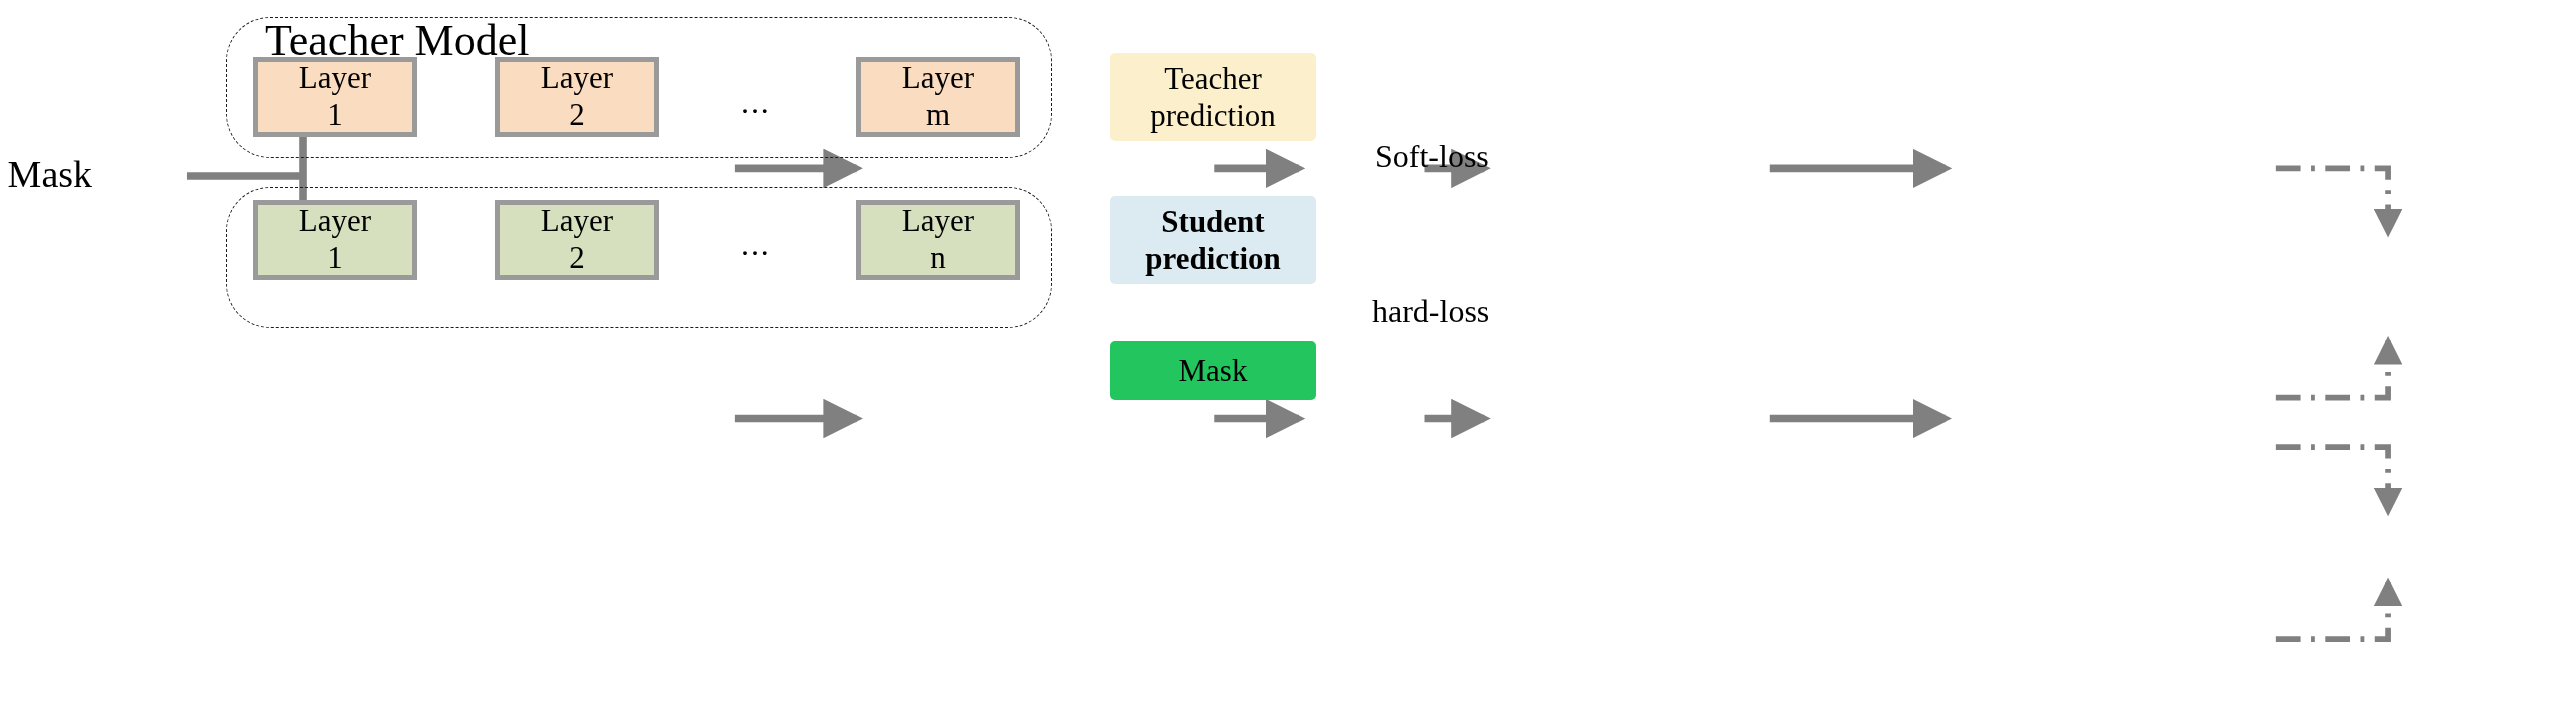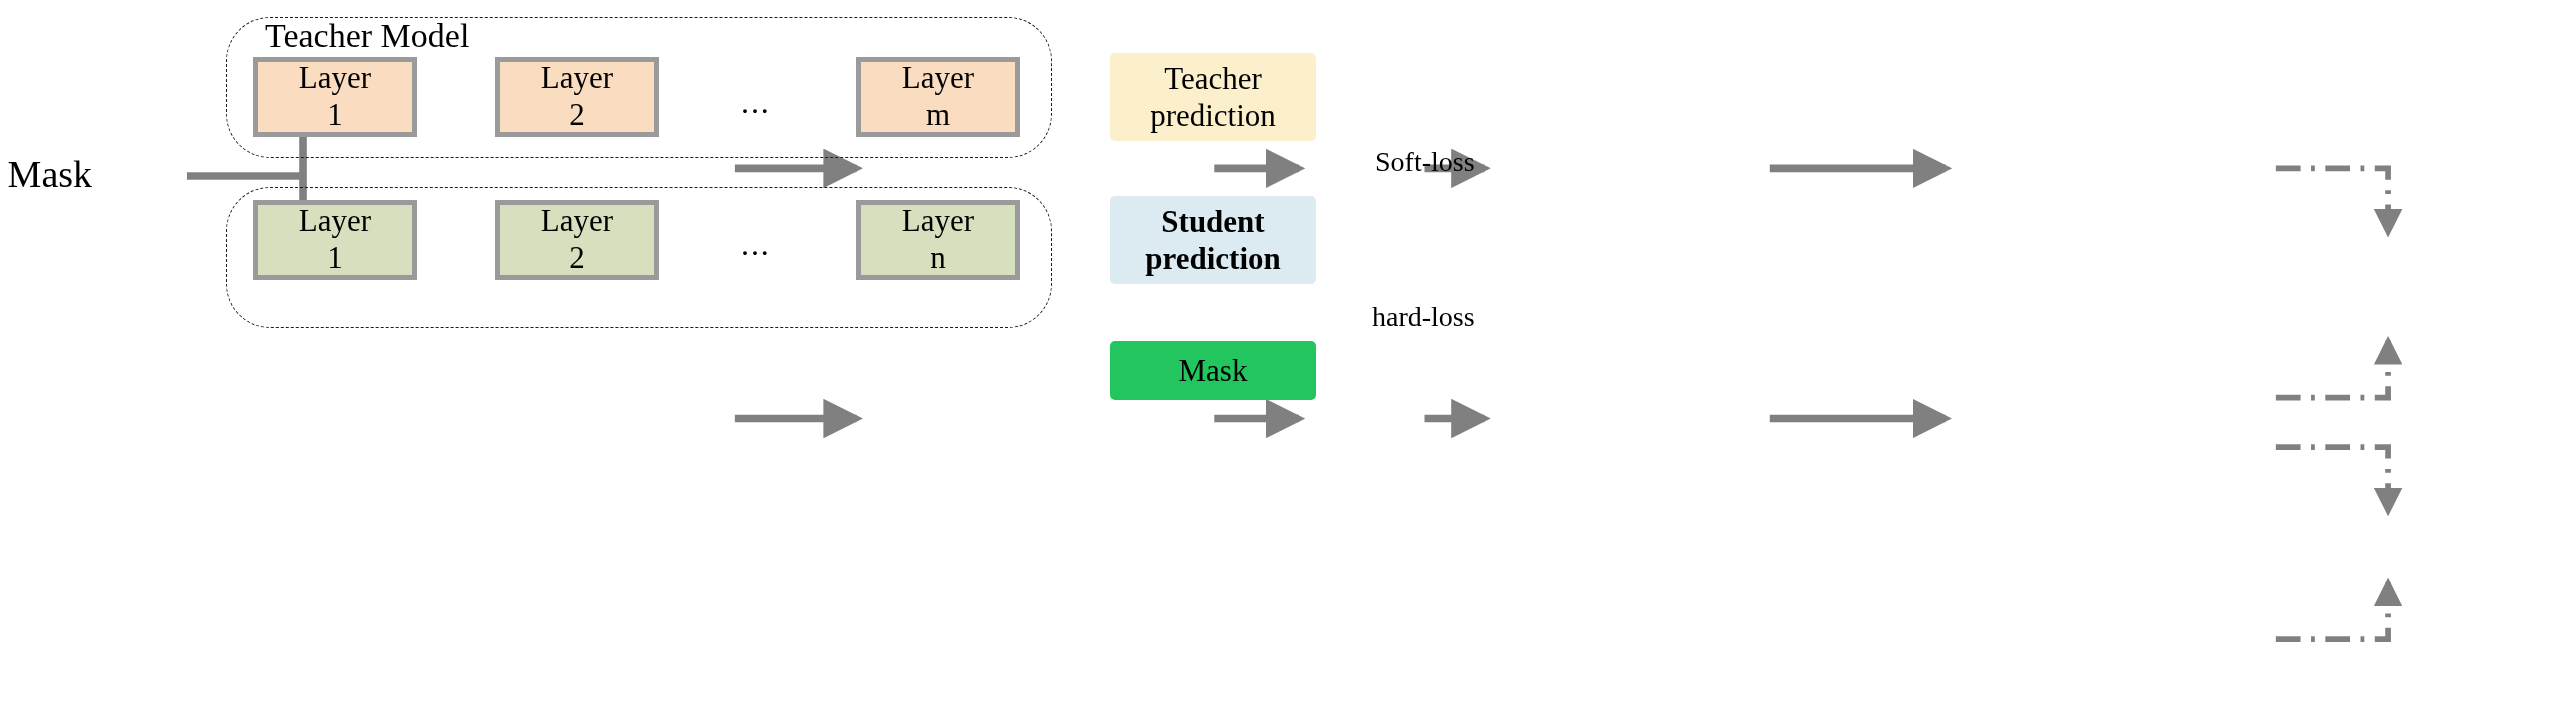--- a/index.html
+++ b/index.html
@@ -24,21 +24,21 @@
     border:1.9px dashed #1c1c1c;
     border-radius:44px;
     box-sizing:border-box;
     background:transparent;
   }
   #teacher-box{ left:226px; top:17px; width:826px; height:141px; }
   #student-box{ left:226px; top:187px; width:826px; height:141px; }
 
   .model-caption{
     position:absolute;
-    font-size:34px;
+    font-size:44px;
     color:#000000;
     white-space:nowrap;
     line-height:1;
   }
   #teacher-caption{ left:265px; top:19px; }
   #student-caption{ left:265px; top:285px; }
 
   
   .layer{
     position:absolute;
@@ -101,25 +101,24 @@
     position:absolute;
     font-size:38px;
     color:#000000;
     white-space:nowrap;
     line-height:1;
   }
   #input-label{ left:7.6px; top:155px; }
 
   .loss-label{
     position:absolute;
-    font-size:28px;
+    font-size:32px;
     color:#000000;
     white-space:nowrap;
     line-height:1;
-    margin-top:8px;
   }
   #soft-loss-label{ left:1375px; top:140px; }
   #hard-loss-label{ left:1372px; top:295px;text-align:center; }
 </style>
 </head>
 <body>
 
 <div id="stage" style="background: rgb(255, 255, 255);">
 
   <svg id="wires" viewBox="0 0 2707 738">

